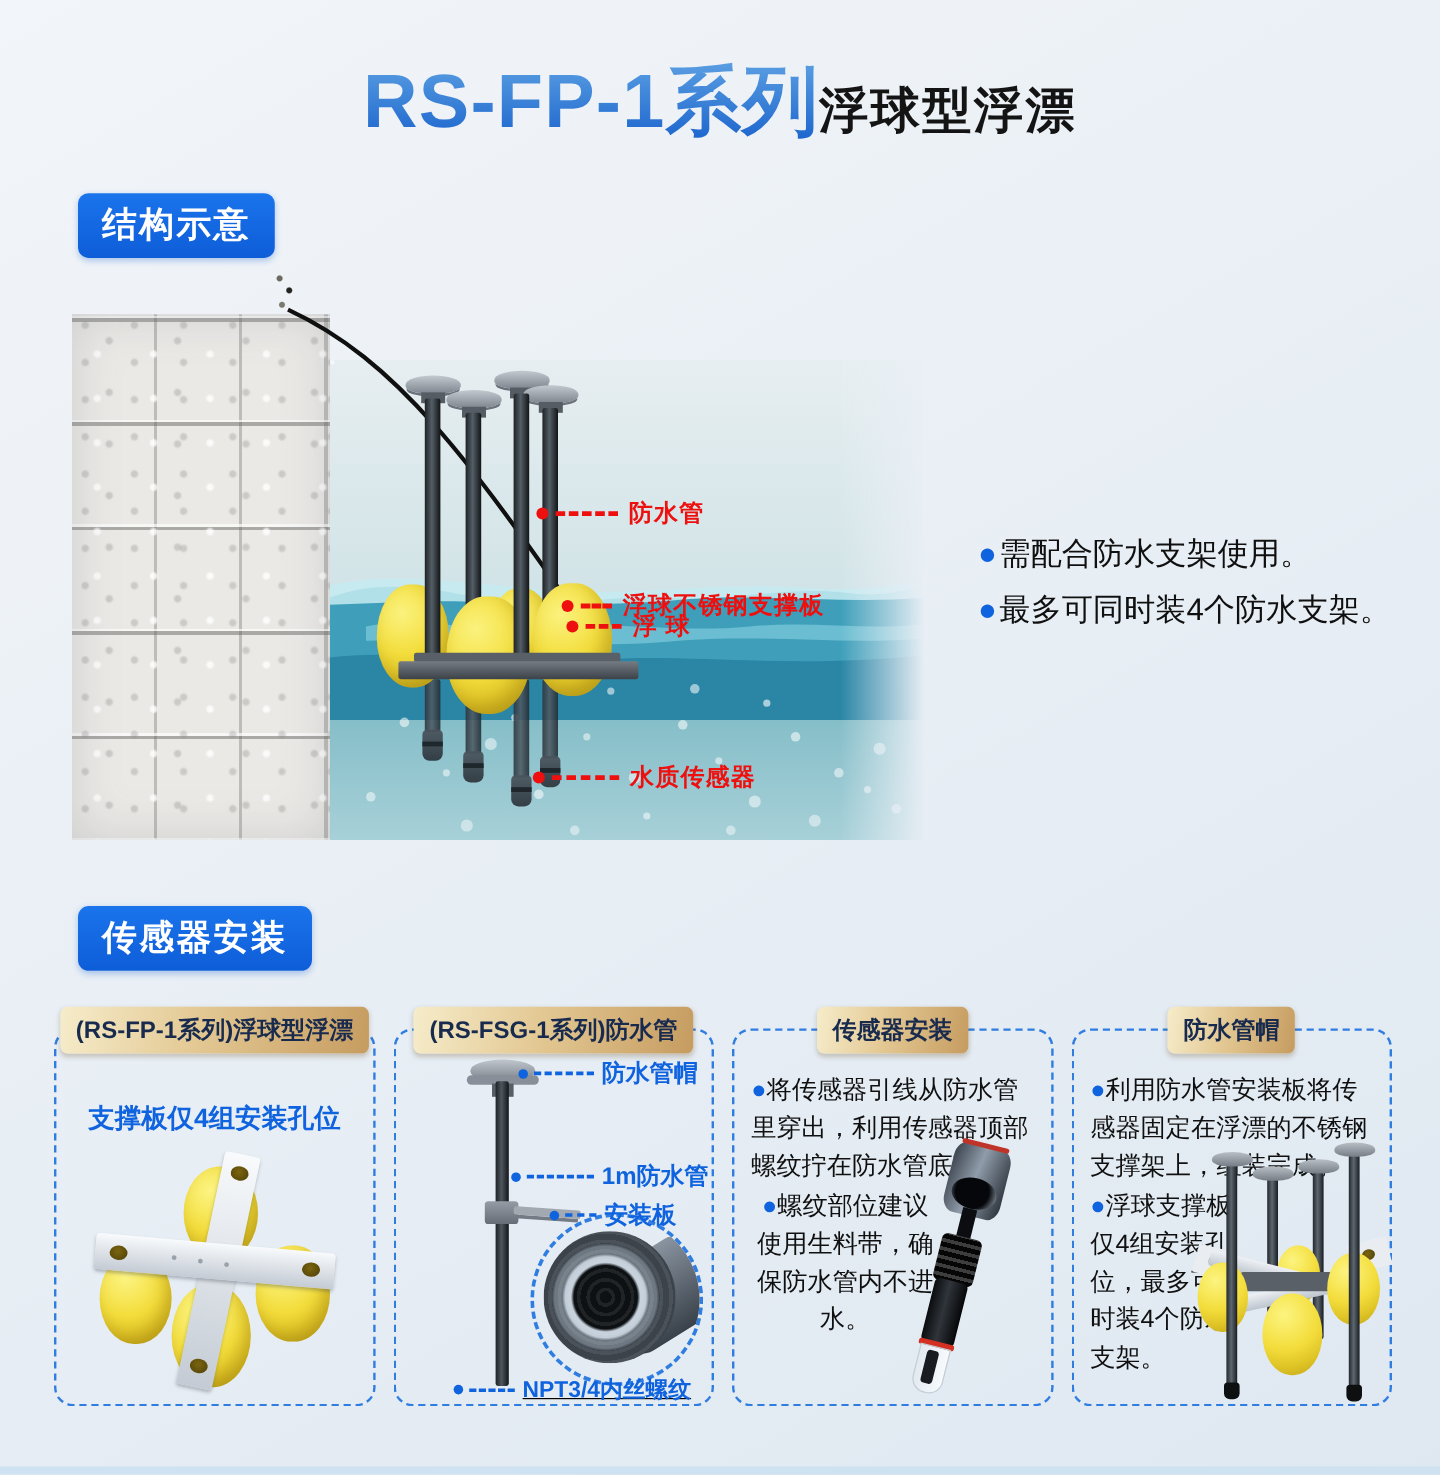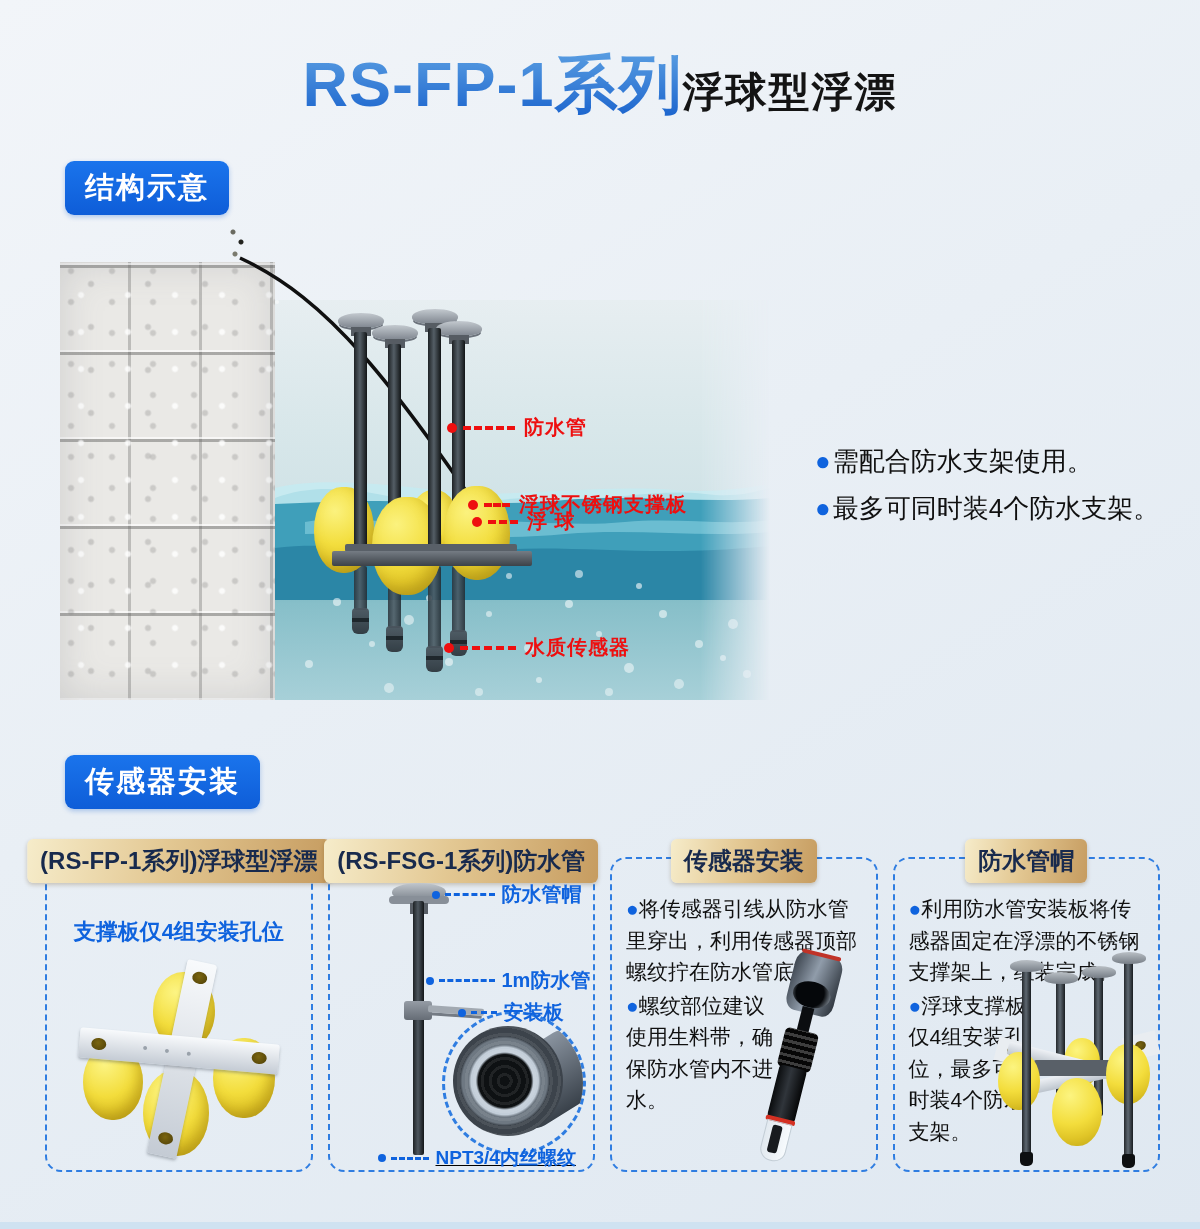--- a/index.html
+++ b/index.html
@@ -102,28 +102,28 @@
   .notes{left:815px;top:444px;}
   .note-line{font-size:26px;color:#101010;white-space:nowrap;margin-bottom:12px;font-weight:500;}
   .note-line .b{color:#0f63de;margin-right:2px;}
 
   
   .cards{position:absolute;left:45px;top:857px;width:1115px;height:315px;
     display:grid;grid-template-columns:repeat(4,1fr);gap:15px;}
   .card{position:relative;border:2px dashed #2f7de1;border-radius:16px;}
   .pill{position:absolute;top:-20px;left:50%;transform:translateX(-50%);
     background:linear-gradient(100deg,#f6ecca 0%,#e3c893 45%,#c69c60 100%);
-    color:#182a4d;font-weight:bold;font-size:24px;white-space:nowrap;
+    color:#182a4d;font-weight:bold;font-size:20px;white-space:nowrap;
     padding:6px 13px;border-radius:6px;box-shadow:0 2px 4px rgba(90,60,10,.25);}
   .card-note{position:absolute;top:58px;width:100%;text-align:center;
     color:#0f63de;font-size:22px;font-weight:bold;}
   .cbullets{position:absolute;left:14px;top:34px;right:12px;}
   .cbullets p{margin:0 0 2px 0;font-size:21px;line-height:1.5;color:#101010;font-weight:500;}
   .cbullets .b{color:#0f63de;}
-  .p-narrow3{width:66%;}
+  .p-narrow3{width:66%;text-align:center;}
   .p-narrow4{width:57%;}
 
   
   .cross{position:absolute;left:50%;bottom:12px;transform:translateX(-50%);width:216px;height:192px;}
   .cross .fl{position:absolute;border-radius:48%/50%;
     background:radial-gradient(circle at 36% 26%,#fcf483 0%,#f3dd3c 48%,#e2c728 72%,#bfa517 100%);
     box-shadow:inset -5px -7px 12px rgba(140,110,10,.35);}
   .bar{position:absolute;background:linear-gradient(180deg,#f8fafc,#c4cbd4);border-radius:3px;z-index:3;
     box-shadow:0 2px 3px rgba(60,70,80,.35);}
   .hole{position:absolute;width:15px;height:12px;border-radius:50%;

